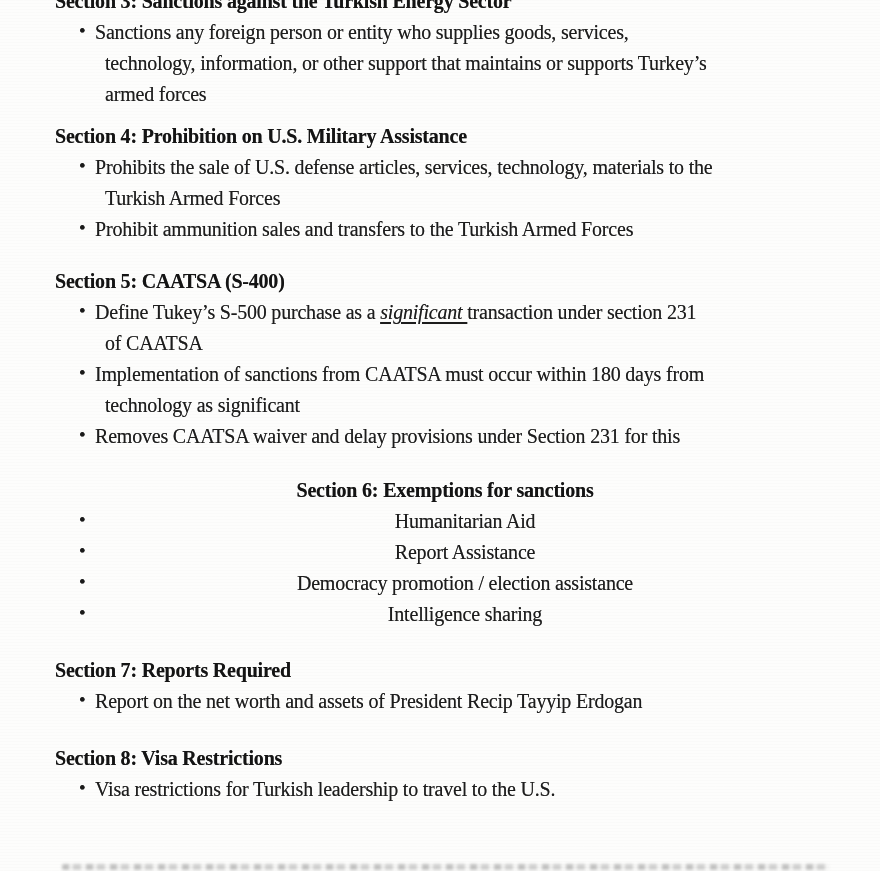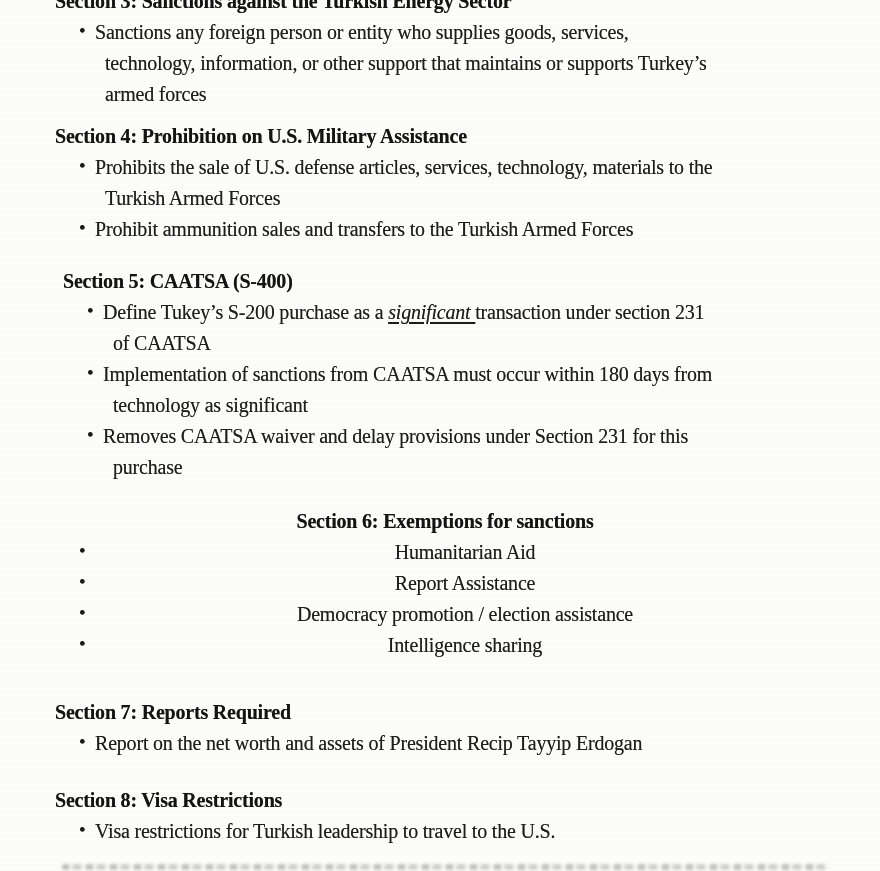--- a/index.html
+++ b/index.html
@@ -24,23 +24,23 @@
     padding: 0 45px 0 55px;
     font-size: 20px;
     line-height: 31px;
     letter-spacing: -0.2px;
     filter: blur(0.35px);
     text-shadow: 0 0 0.6px rgba(10,10,10,0.55);
   }
   .section { margin-top: 22px; }
   .section.s3 { margin-top: -14px; }
   .section.s4 { margin-top: 11px; }
-  .section.s5 { margin-top: 21px; margin-left: 8px; }
+  .section.s5 { margin-top: 21px; }
   .section.s6 { margin-top: 23px; text-align: center; }
-  .section.s7 { margin-top: 36px; }
+  .section.s7 { margin-top: 25px; }
   .section.s8 { margin-top: 26px; }
   .heading {
     font-weight: bold;
     color: #141414;
     white-space: nowrap;
   }
   .bullet {
     position: relative;
     padding-left: 40px;
   }
@@ -103,32 +103,31 @@
       <div class="bullet">
         <span class="marker">•</span>
         <div class="line">Prohibit ammunition sales and transfers to the Turkish Armed Forces</div>
       </div>
     </div>
 
     <div class="section s5">
       <div class="heading">Section 5: CAATSA (S-400)</div>
       <div class="bullet">
         <span class="marker">•</span>
-        <div class="line"><span>Define Tukey’s S-200 purchase as a </span><span class="em">significant </span><span>transaction under section 231</span></div>
+        <div class="line"><span>Define Tukey’s S-500 purchase as a </span><span class="em">significant </span><span>transaction under section 231</span></div>
         <div class="line">of CAATSA</div>
       </div>
       <div class="bullet">
         <span class="marker">•</span>
         <div class="line">Implementation of sanctions from CAATSA must occur within 180 days from</div>
         <div class="line">technology as significant</div>
       </div>
       <div class="bullet">
         <span class="marker">•</span>
         <div class="line">Removes CAATSA waiver and delay provisions under Section 231 for this</div>
-        <div class="line">purchase</div>
       </div>
     </div>
 
     <div class="section s6">
       <div class="heading">Section 6: Exemptions for sanctions</div>
       <div class="bullet">
         <span class="marker">•</span>
         <div class="line">Humanitarian Aid</div>
       </div>
       <div class="bullet">

